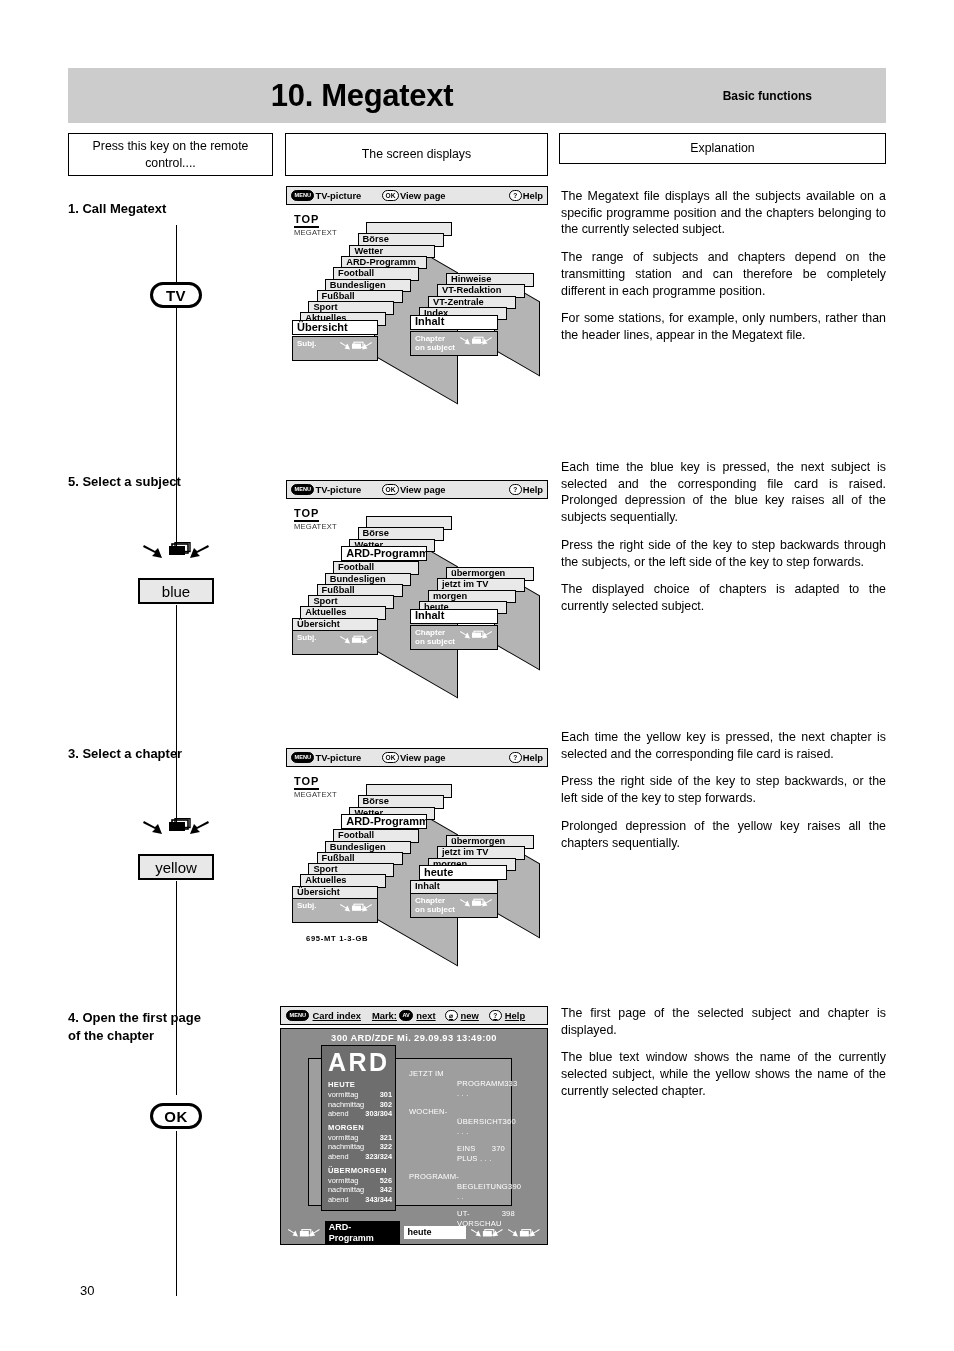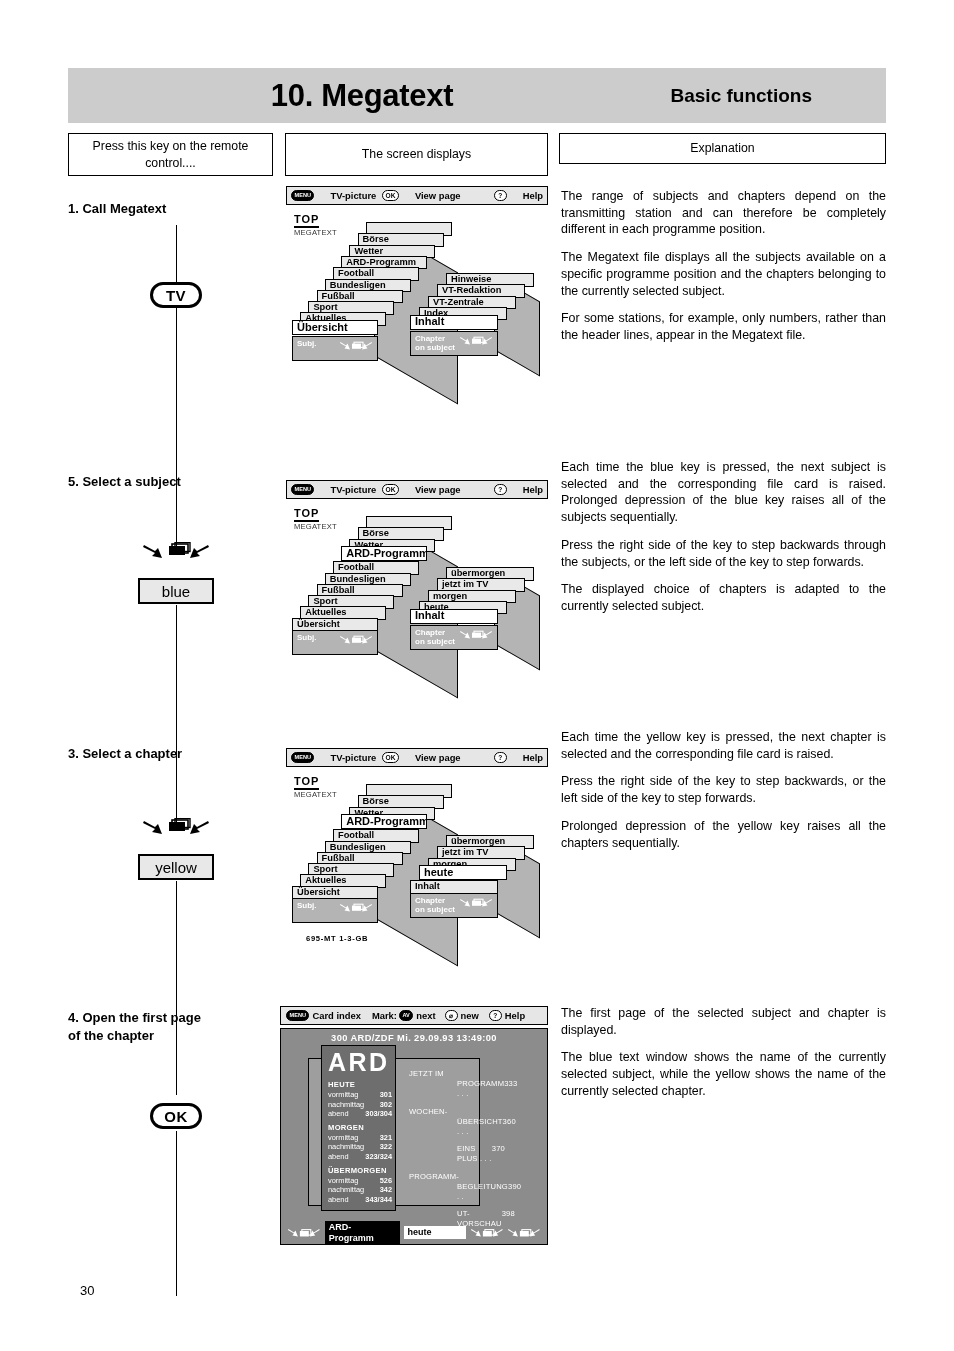--- a/index.html
+++ b/index.html
@@ -18,21 +18,21 @@
     position:absolute; left:68px; top:68px; width:818px; height:55px;
     background:#cccccc;
     display:flex; align-items:center;
   }
   .header-title {
     position:absolute; left:0; right:0; text-align:center;
     font-size:31px; font-weight:bold; letter-spacing:-0.3px;
     transform: translateX(-115px);
   }
   .header-sub {
-    position:absolute; right:74px; font-size:19px; font-weight:bold;
+    position:absolute; right:74px; font-size:12px; font-weight:bold;
   }
 
   
   .colhead {
     position:absolute; border:1.2px solid #000; background:#fff;
     display:flex; align-items:center; justify-content:center; text-align:center;
     font-size:12.3px; line-height:1.35; padding:3px 6px;
   }
   #ch1 { left:68px;  top:133px; width:205px; height:43px; }
   #ch2 { left:285px; top:133px; width:263px; height:43px; }
@@ -79,21 +79,21 @@
   .explain p.last { margin-bottom:0; }
 
   
   .tvshot { position:absolute; left:286px; width:262px; }
 
   .tvbar {
     height:19px; border:1.3px solid #000; background:#e6e6e6;
     display:flex; align-items:center; font-size:9.4px; font-weight:bold;
     padding:0 4px; position:relative;
   }
-  .tvbar .seg { display:flex; align-items:flex-start; gap:16px; }
+  .tvbar .seg { display:flex; align-items:flex-start; gap:1px; }
   .pill {
     border:1.2px solid #000; border-radius:7px; background:#fff;
     font-size:6.6px; font-weight:bold; padding:0 2.5px; line-height:9px;
     display:inline-block; min-width:13px; text-align:center;
   }
   .pill.dark { background:#000; color:#fff; border-color:#000; font-size:5.6px; }
 
   .tvbody { position:relative; height:163px; background:#fff; }
 
   
@@ -143,21 +143,21 @@
   }
   .ardpage {
     position:relative; margin-top:3px; height:217px;
     background:#8c8c8c; border:1.3px solid #000;
   }
   .ardhead {
     position:absolute; top:4px; left:0; right:0; text-align:center;
     color:#fff; font-size:9.3px; font-weight:bold; letter-spacing:0.4px;
   }
   .ardinner {
-    position:absolute; left:27px; top:29px; width:172px; height:148px;
+    position:absolute; left:27px; top:29px; width:204px; height:148px;
     background:#9e9e9e; border:1.3px solid #000;
   }
   .ardleft {
     position:absolute; left:12px; top:-14px; width:75px; height:166px;
     background:#6e6e6e; border:1.2px solid #000; z-index:20;
     padding:2px 0 0 6px;
   }
   .ardlogo {
     color:#fff; font-size:25px; font-weight:bold; letter-spacing:2.5px;
     line-height:28px;
@@ -237,22 +237,22 @@
     <path d="M68 5 L56 11 L59 14 L49 16 L53 6 L56 9 L67 3 Z" fill="#000"></path>
   </svg>
 </div>
 <div class="key-colour" style="top:854px;">yellow</div>
 
 <div class="step-title" style="top:1009px;">4. Open the first page
     of the chapter</div>
 <div class="key-ok" style="top:1103px;">OK</div>
 
 <div class="explain" style="top:188px;">
+  <p>The Megatext file displays all the subjects available on a specific programme position and the chapters belonging to the currently selected subject.</p>
   <p>The range of subjects and chapters depend on the transmitting station and can therefore be completely different in each programme position.</p>
-  <p>The Megatext file displays all the subjects available on a specific programme position and the chapters belonging to the currently selected subject.</p>
   <p class="last">For some stations, for example, only numbers, rather than the header lines, appear in the Megatext file.</p>
 </div>
 
 <div class="explain" style="top:459px;">
   <p>Each time the blue key is pressed, the next subject is selected and the corresponding file card is raised. Prolonged depression of the blue key raises all of the subjects sequentially.</p>
   <p>Press the right side of the key to step backwards through the subjects, or the left side of the key to step forwards.</p>
   <p class="last">The displayed choice of chapters is adapted to the currently selected subject.</p>
 </div>
 
 <div class="explain" style="top:729px;">
@@ -443,21 +443,21 @@
               <rect x="13" y="3.6" width="9" height="5.2" fill="#fff"></rect>
               <rect x="15" y="2.2" width="9" height="5.2" fill="none" stroke="#fff" stroke-width="1.1"></rect>
               <path d="M33 3 L27 6.5 L28.5 8.5 L23 9.5 L25.5 3.5 L27 5.5 L32.5 2 Z" fill="#fff"></path>
             </svg>
           </span></div>
       </div>
   </div>
   <div class="footcode" style="top:186px; left:0;">695-MT 1-3-GB</div>
 </div>
 
-<div class="tvshot" id="shot4" style="top:1006px; left:280px; width:268px;">
+<div class="tvshot" id="shot4" style="top:1006px; left:280px; width:268px;text-decoration:underline;">
   <div class="ardbar">
     <span class="pill dark">MENU</span>
     <span style="margin-left:3px">Card index</span>
     <span style="margin-left:11px">Mark:</span>
     <span class="pill dark" style="margin-left:2px">AV</span>
     <span style="margin-left:3px">next</span>
     <span class="pill" style="margin-left:9px">⌀</span>
     <span style="margin-left:3px">new</span>
     <span class="pill" style="margin-left:10px">?</span>
     <span style="margin-left:3px">Help</span>

